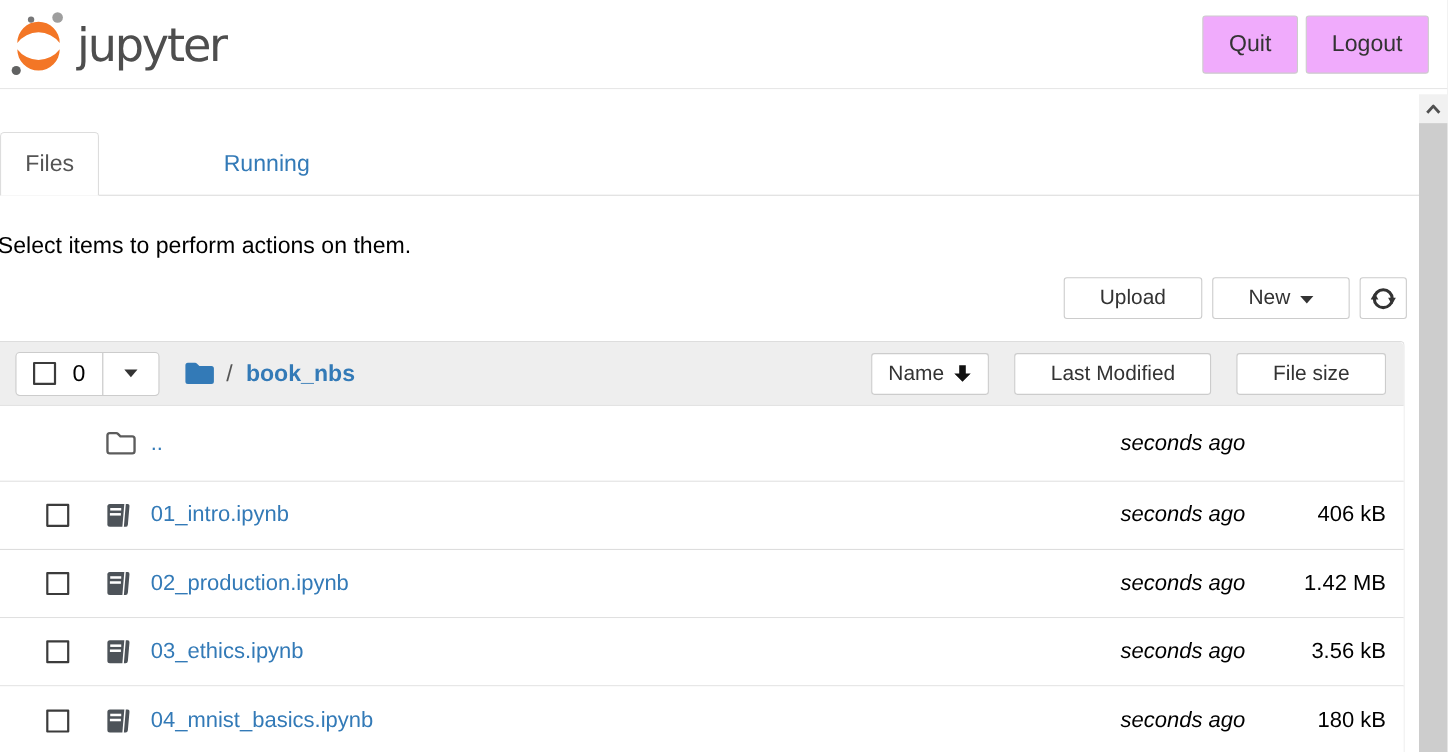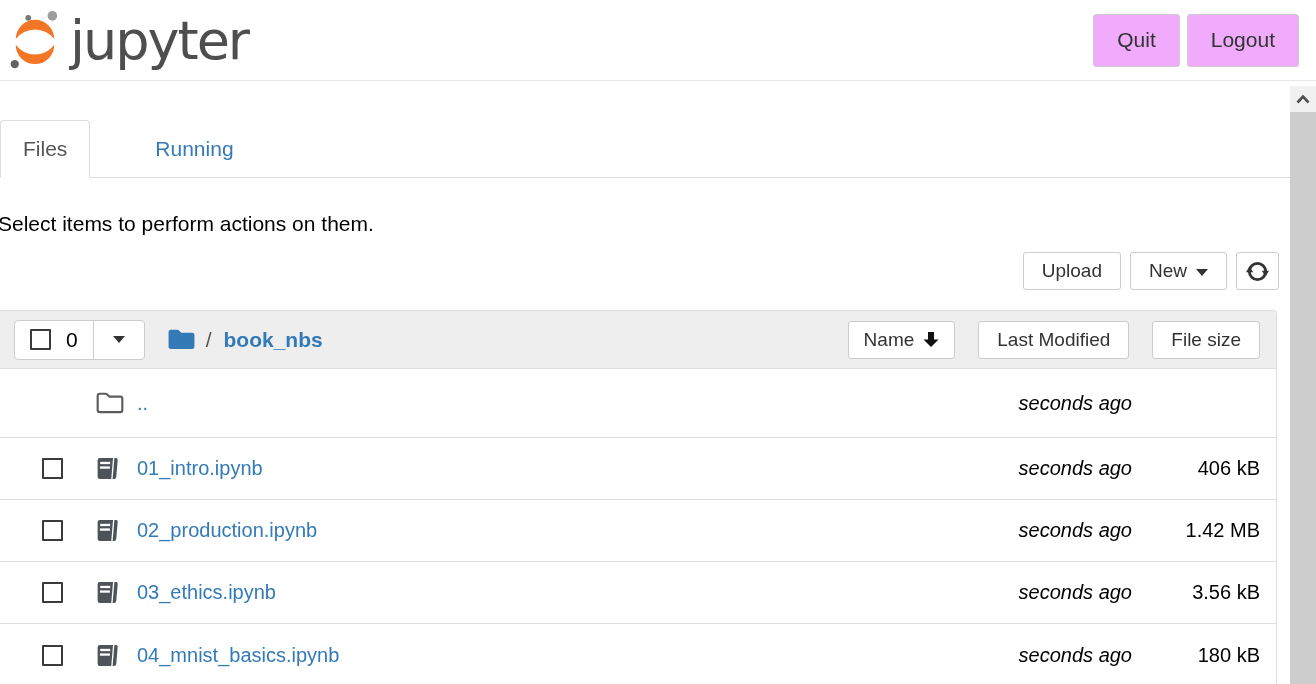--- a/index.html
+++ b/index.html
@@ -10,60 +10,60 @@
   }
 
   
   #app-header {
     height:81px; border-bottom:1px solid #e7e7e7;
     display:flex; align-items:center; padding-left:8px;
   }
   .logo-wrap { display:flex; align-items:center; cursor:pointer; }
   .brand-text {
     font-family:"DejaVu Sans", sans-serif;
-    font-size:54px; color:#4e4e4e; margin-left:8px; letter-spacing:-2px;
+    font-size:42px; color:#4e4e4e; margin-left:8px; letter-spacing:-2px;
   }
   .hdr-btns { margin-left:auto; display:flex; align-items:center; margin-right:17px; }
   .hdr-btn {
     background:#f0abfc; border:1px solid #ccc; border-radius:3px; color:#333;
     font-size:21px; height:53px; padding:0 23px; font-family:inherit; cursor:pointer;
   }
   .hdr-btn + .hdr-btn { margin-left:7px; }
 
   
   #scrollbar { position:absolute; top:86px; right:0; width:26px; height:598px; background:#f1f1f1; }
   #scrollbar .sb-up { height:26px; display:flex; align-items:center; justify-content:center; background:#f1f1f1; }
   #scrollbar .sb-thumb { position:absolute; top:26px; left:0; right:0; bottom:0; background:#cdcdcd; }
 
   
   #main { width:1290px; }
 
   
   .tabs-bar {
     margin-top:39px; height:58px; border-bottom:1px solid #ddd;
-    display:flex; align-items:stretch;
+    display:flex; align-items:stretch;gap:48px;
   }
   .tab { display:flex; align-items:center; font-size:21px; cursor:pointer; }
   .tab.active {
     color:#555; background:#fff; border:1px solid #ddd; border-bottom:1px solid #fff;
     border-radius:4px 4px 0 0; margin-bottom:-1px; padding:0 22px;
   }
   .tab.tab-link { color:#337ab7; padding:0 15px; }
   .tab-running { margin-left:50px; }
   .tab-clusters { margin-left:55px; }
   .tab-nbext { margin-left:48px; }
 
   .select-msg { font-size:21px; margin:34px 0 0 -2px; line-height:24px; }
 
   
   .toolbar { display:flex; justify-content:flex-end; align-items:center; margin-top:16px; padding-right:11px; }
   .btn {
     background:#fff; border:1px solid #ccc; border-radius:3px; color:#333;
     font-size:19px; height:38px; display:inline-flex; align-items:center; justify-content:center;
-    font-family:inherit; cursor:pointer; padding:0 18px;
+    font-family:inherit; cursor:pointer; padding:0 32px;
   }
   .toolbar .btn + .btn { margin-left:9px; }
   .caret {
     display:inline-block; width:0; height:0; margin-left:9px; margin-top:2px;
     border-left:6px solid transparent; border-right:6px solid transparent; border-top:7px solid #333;
   }
   .btn-refresh { width:43px; padding:0; }
 
   
   .file-list-box {

